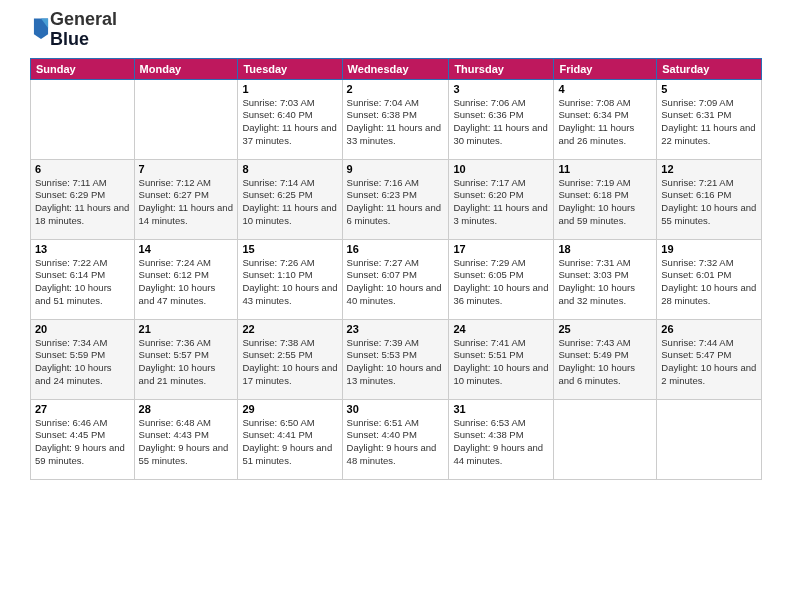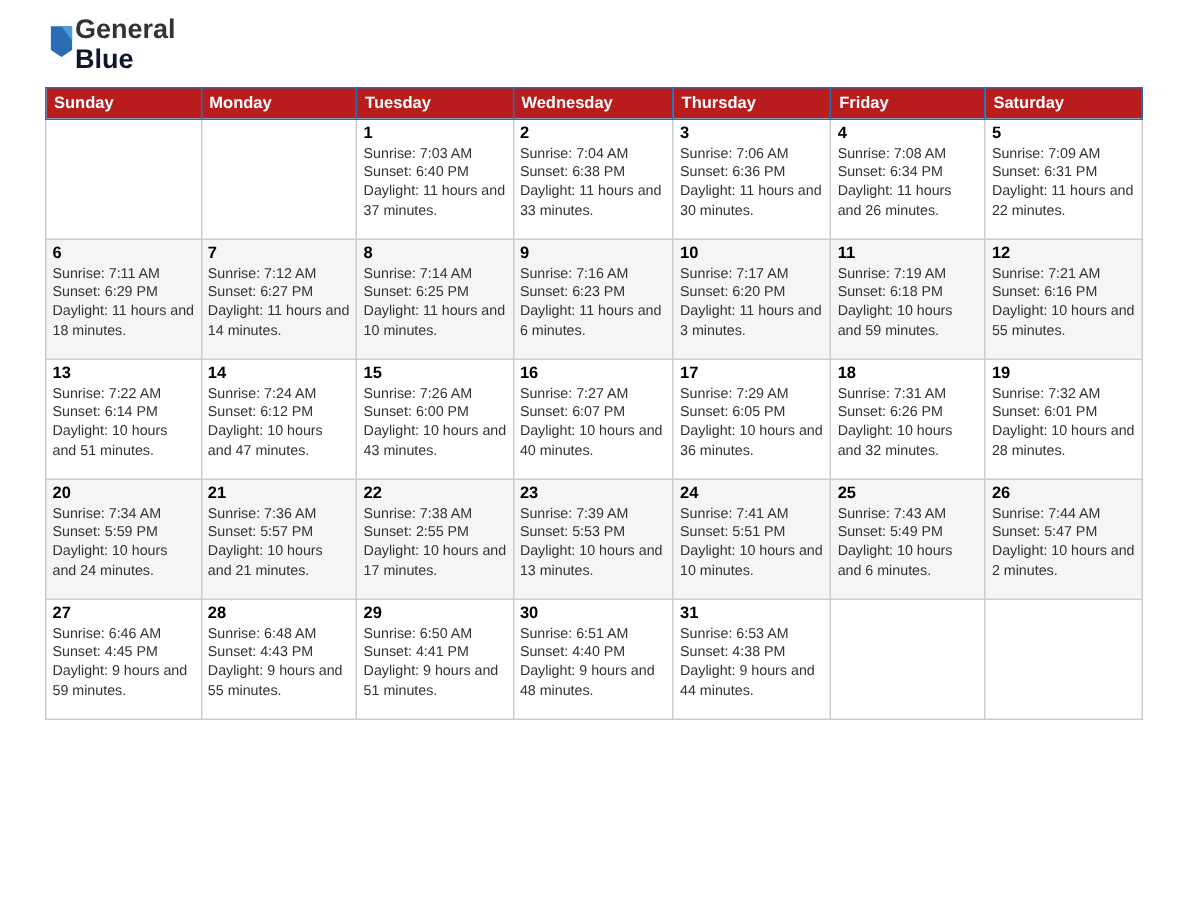--- a/index.html
+++ b/index.html
@@ -50,21 +50,21 @@
     .subtitle {
       font-size: 14px;
       color: #555;
     }
     .calendar-table {
       width: 100%;
       border-collapse: collapse;
       font-size: 10px;
     }
     .calendar-table th {
-      background-color: #b91c1c;
+      background-color: #be185d;
       color: white;
       padding: 4px 5px;
       text-align: left;
       font-size: 11px;
       border: 1px solid #2a6db5;
     }
     .calendar-table td {
       border: 1px solid #ccc;
       vertical-align: top;
       padding: 3px 4px;
@@ -212,39 +212,39 @@
           </td>
           <td>
             <div class="day-number">14</div>
             <div class="day-info" style="white-space: pre-line;">Sunrise: 7:24 AM
 Sunset: 6:12 PM
 Daylight: 10 hours and 47 minutes.</div>
           </td>
           <td>
             <div class="day-number">15</div>
             <div class="day-info" style="white-space: pre-line;">Sunrise: 7:26 AM
-Sunset: 6:00 PM
+Sunset: 1:10 PM
 Daylight: 10 hours and 43 minutes.</div>
           </td>
           <td>
             <div class="day-number">16</div>
             <div class="day-info" style="white-space: pre-line;">Sunrise: 7:27 AM
 Sunset: 6:07 PM
 Daylight: 10 hours and 40 minutes.</div>
           </td>
           <td>
             <div class="day-number">17</div>
             <div class="day-info" style="white-space: pre-line;">Sunrise: 7:29 AM
 Sunset: 6:05 PM
 Daylight: 10 hours and 36 minutes.</div>
           </td>
           <td>
             <div class="day-number">18</div>
             <div class="day-info" style="white-space: pre-line;">Sunrise: 7:31 AM
-Sunset: 6:26 PM
+Sunset: 3:03 PM
 Daylight: 10 hours and 32 minutes.</div>
           </td>
           <td>
             <div class="day-number">19</div>
             <div class="day-info" style="white-space: pre-line;">Sunrise: 7:32 AM
 Sunset: 6:01 PM
 Daylight: 10 hours and 28 minutes.</div>
           </td>
         </tr>
         <tr>

